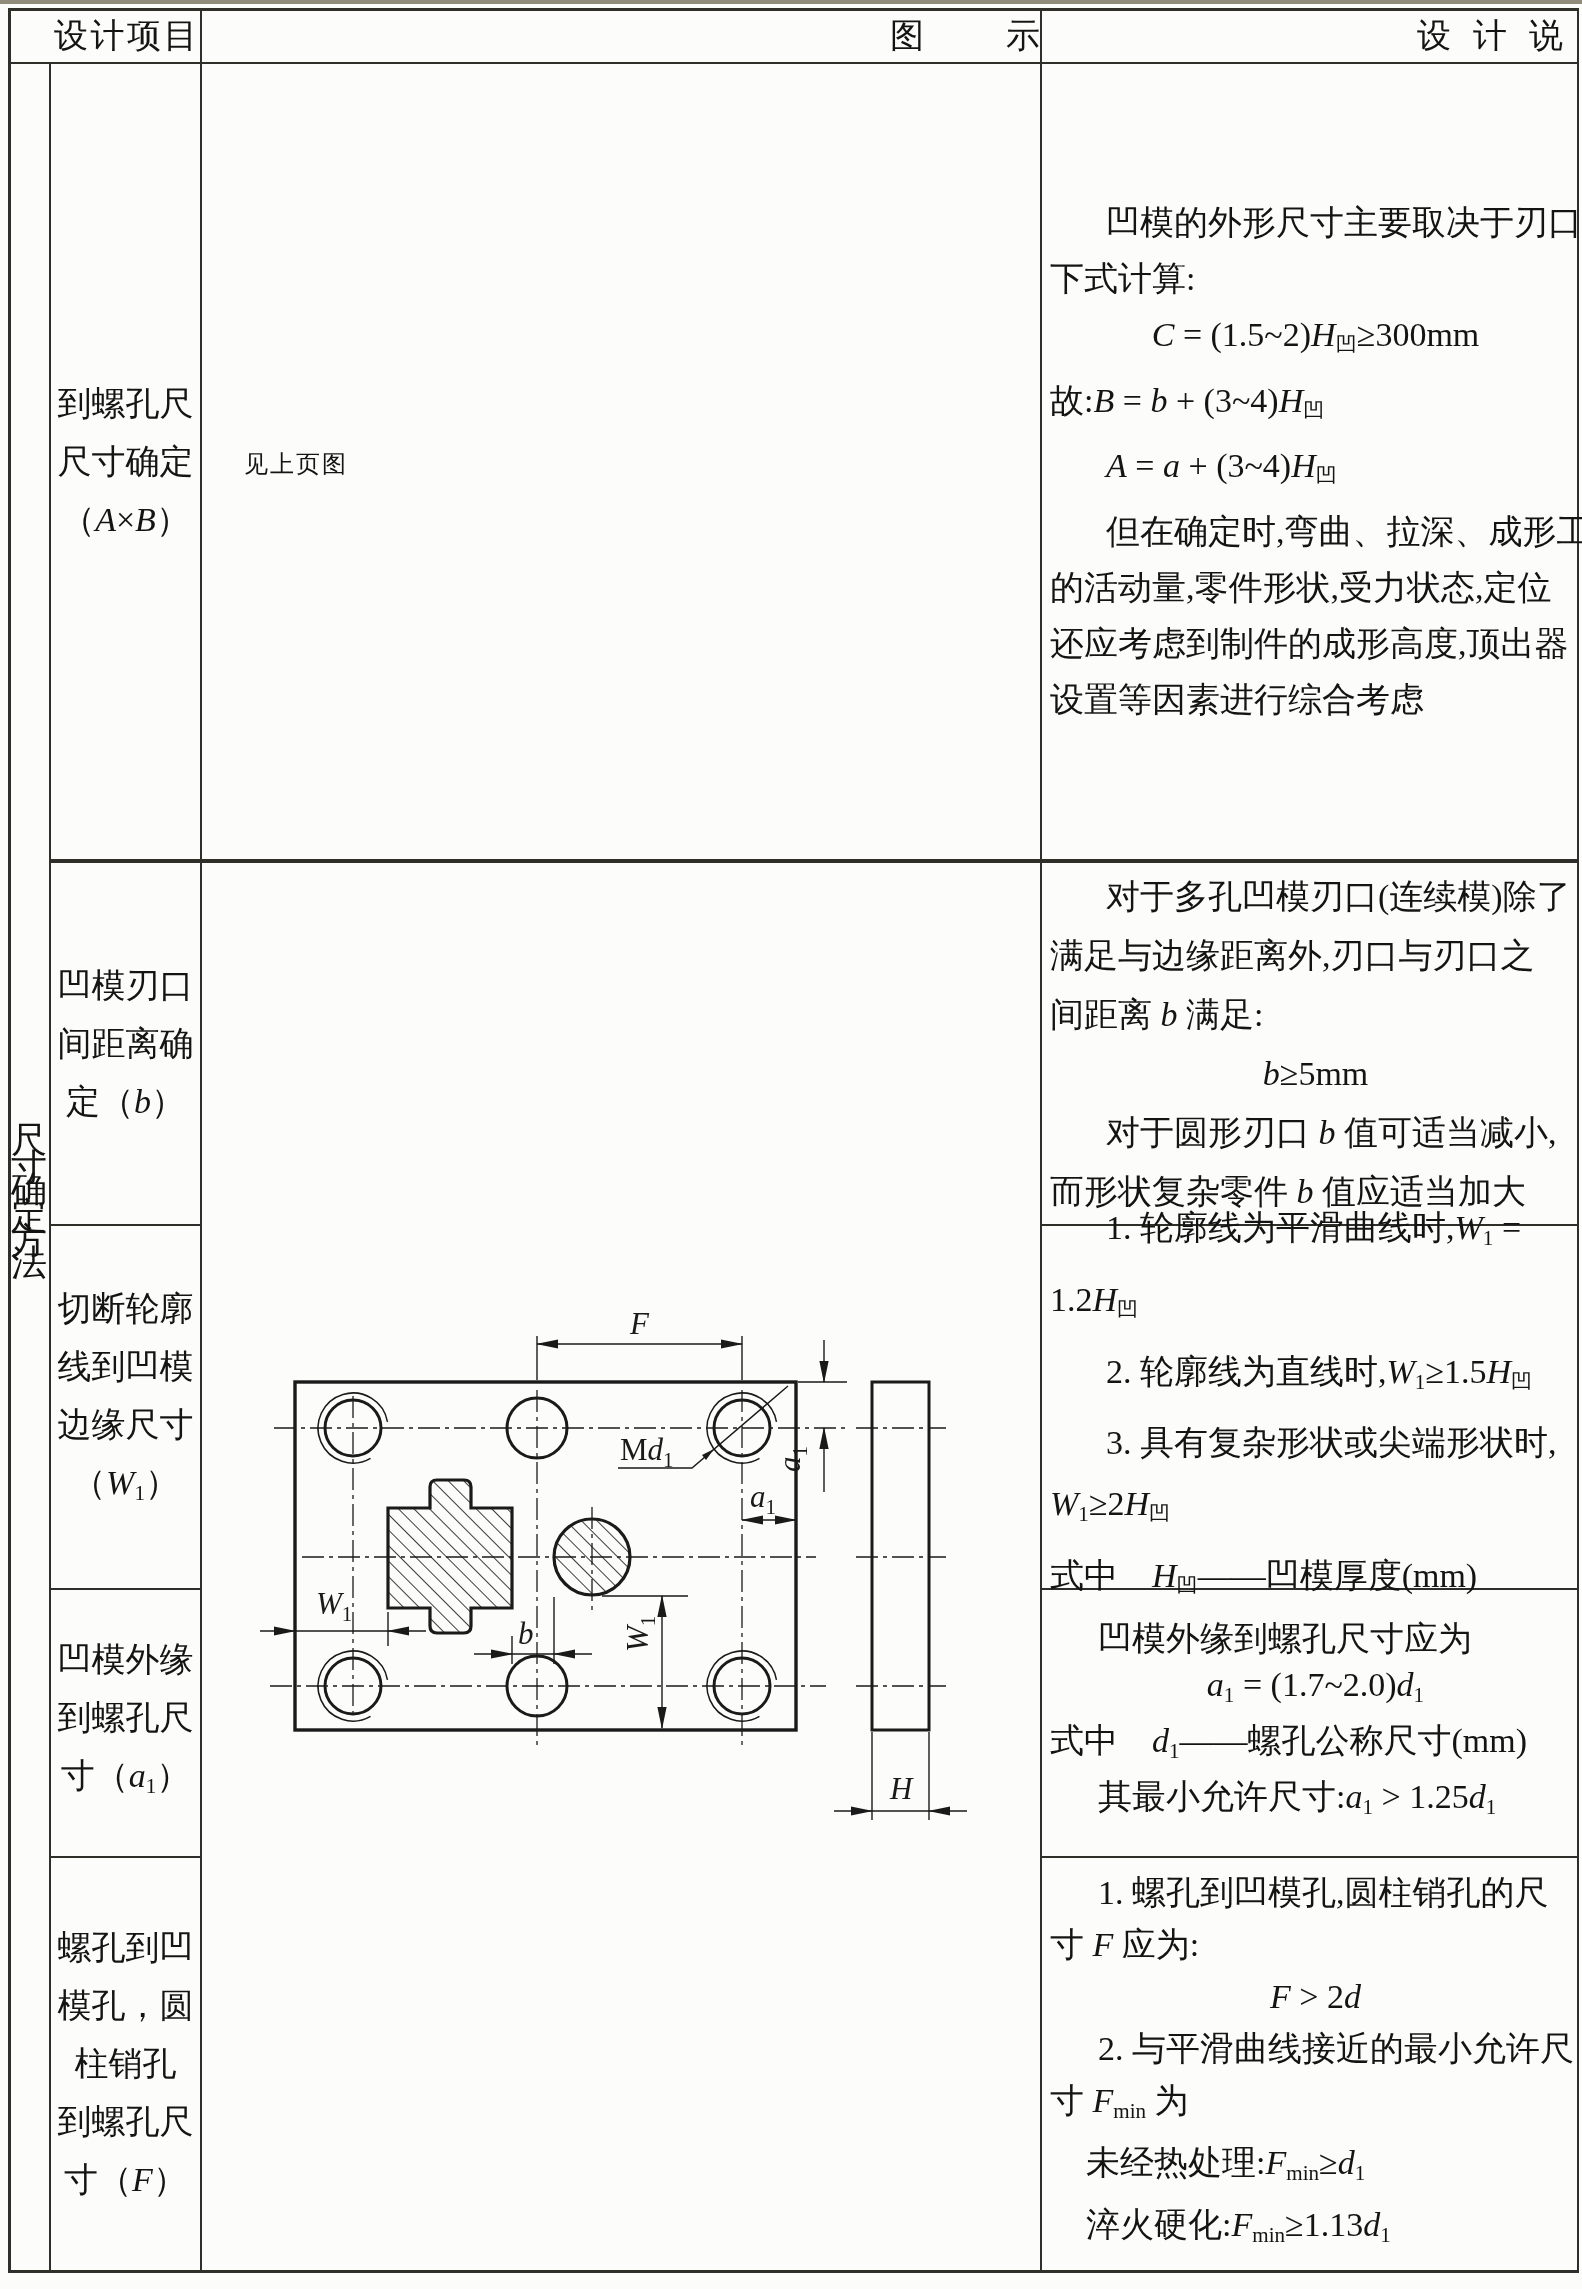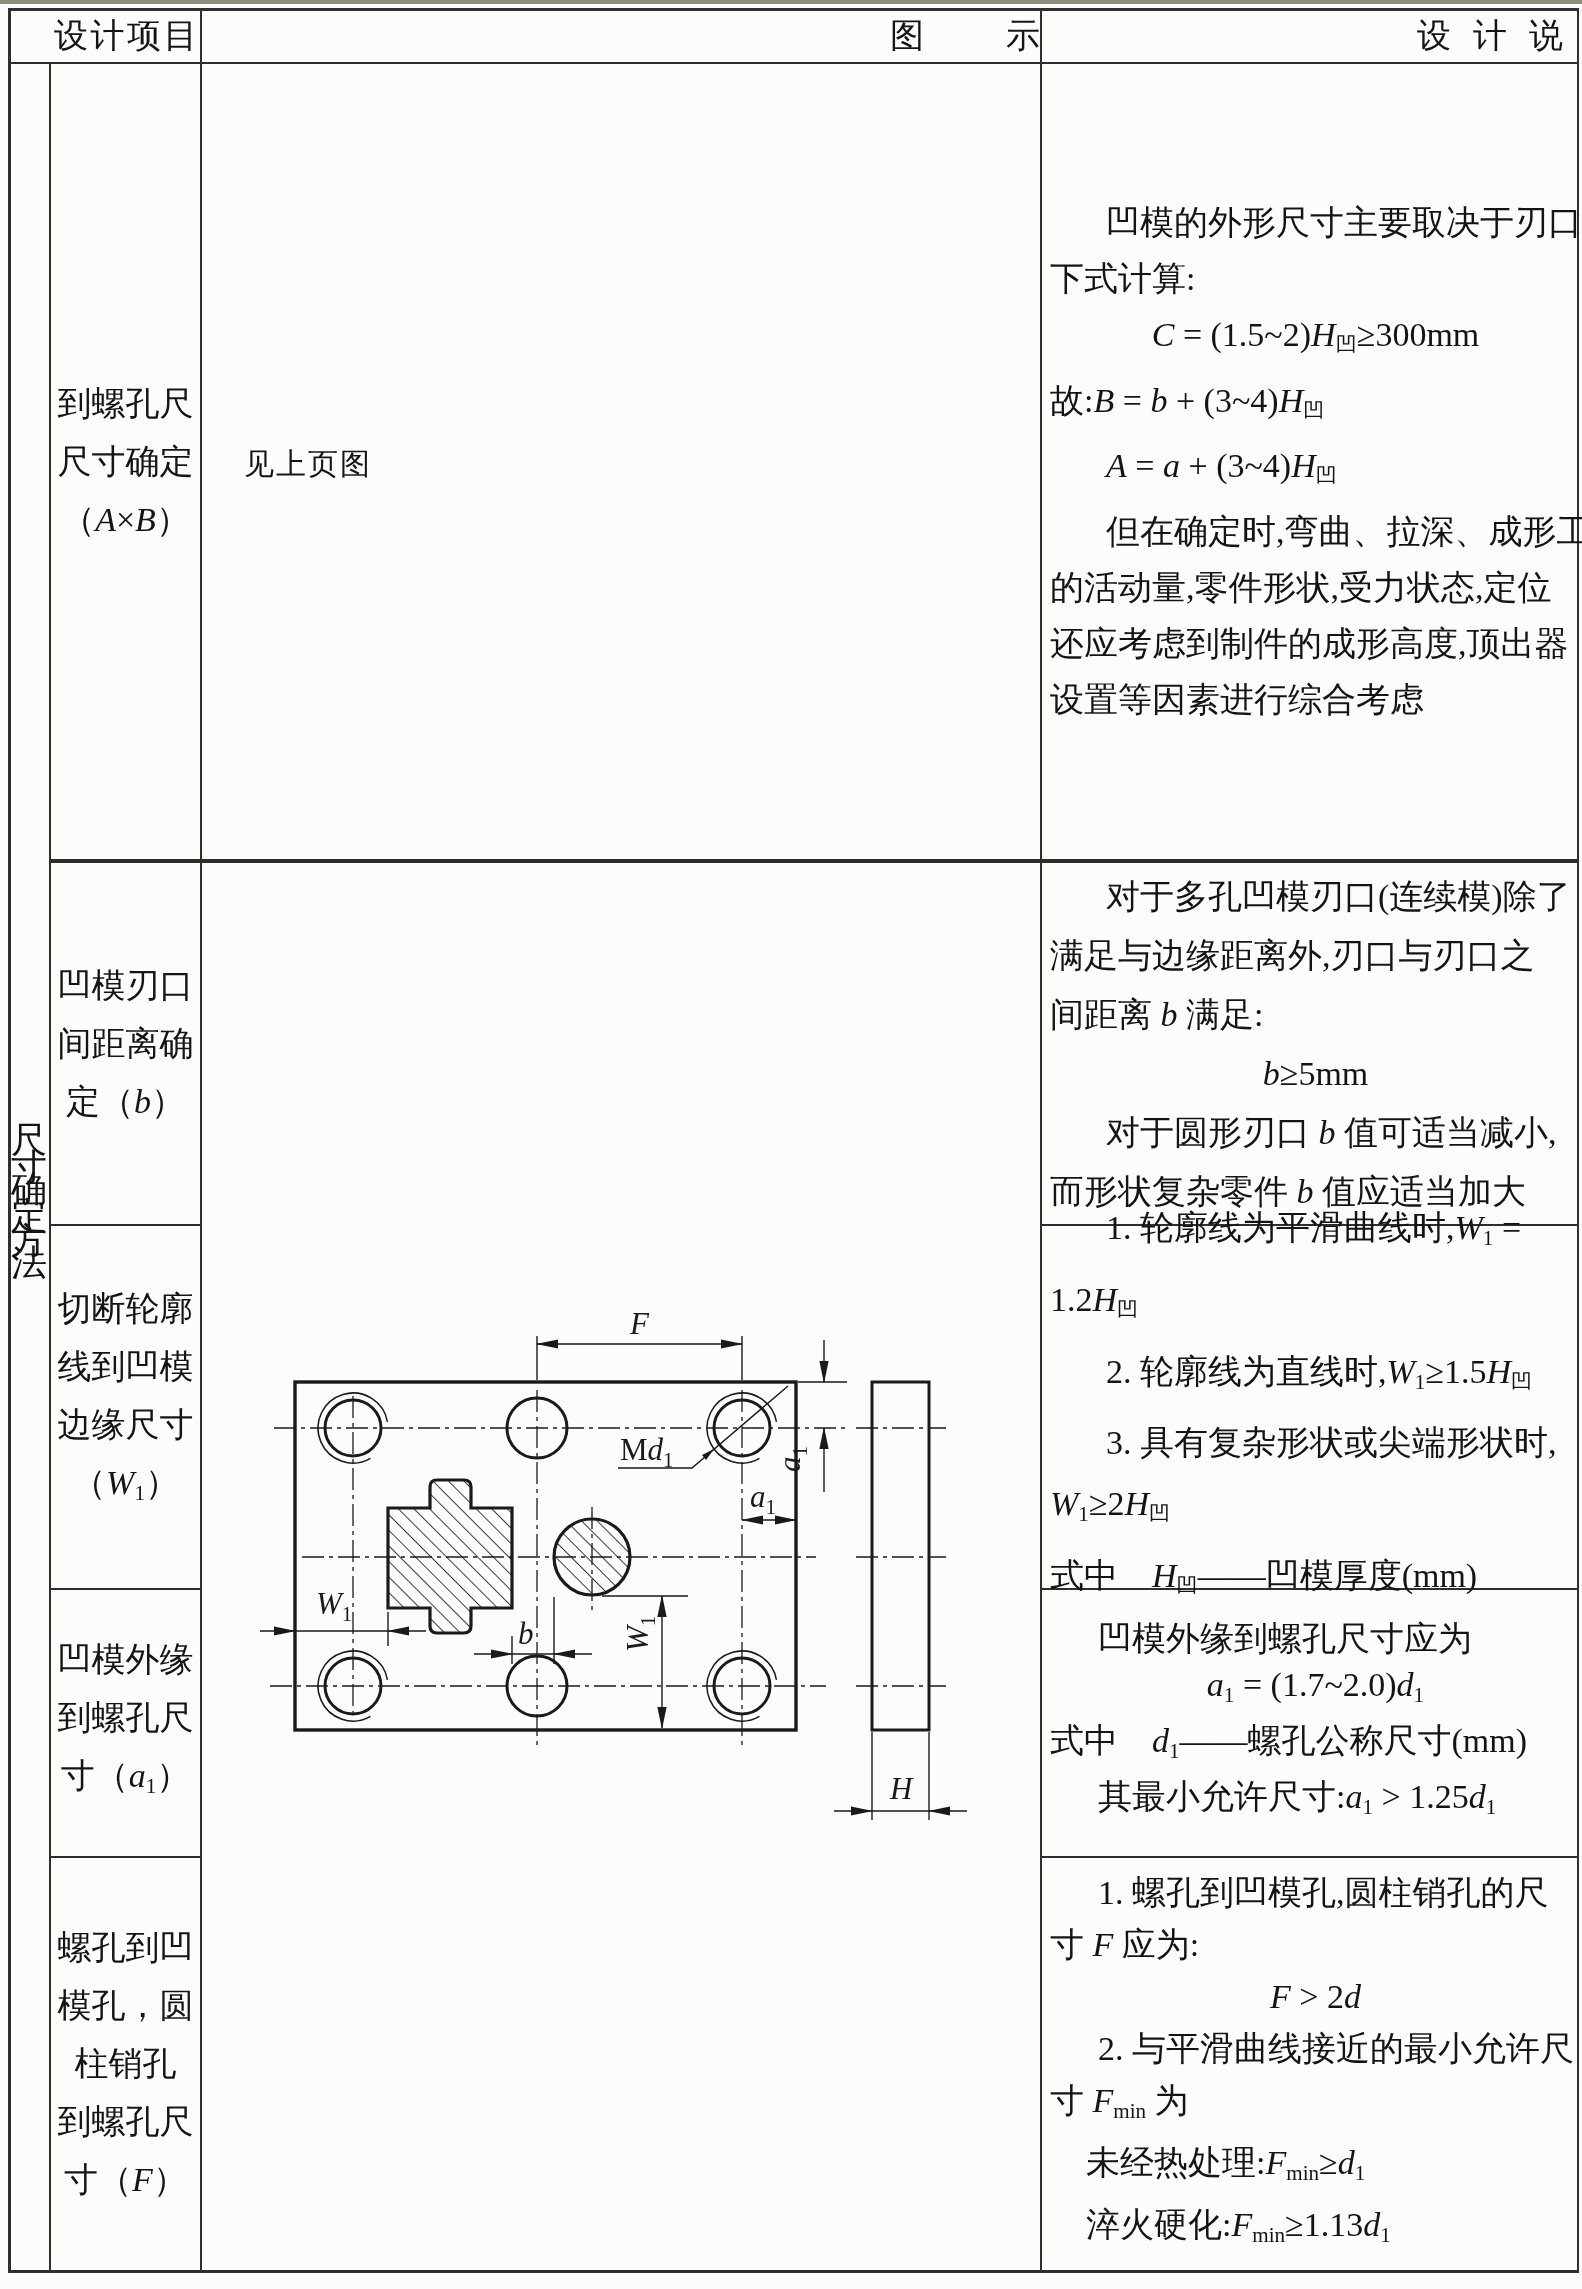--- a/index.html
+++ b/index.html
@@ -17,21 +17,21 @@
   .tl{white-space:nowrap;}
   .ind{padding-left:56px;} .ind15{padding-left:48px;} .ind1{padding-left:36px;}
   .ctr{text-align:center;padding-left:0;}
   .s-i{font-style:italic;}
   .s-sub{font-size:0.62em;vertical-align:-0.28em;}
   .vlabel{position:absolute;left:8px;top:64px;width:41px;height:2206px;
           display:flex;align-items:center;justify-content:center;}
   .vlabel span{writing-mode:vertical-rl;text-orientation:upright;font-size:36px;
                letter-spacing:24px;}
   .note{position:absolute;left:244px;top:436px;height:56px;display:flex;align-items:center;
-        font-size:30px;letter-spacing:2px;text-align:center;}
+        font-size:24px;letter-spacing:2px;text-align:center;}
   .sp2{letter-spacing:2.5px;} .sp10{letter-spacing:22px;margin-right:-22px;}
   .gap80{gap:82px;}
   svg text{font-family:"Liberation Serif","DejaVu Serif",serif;fill:#1a1a1a;}
   .ti{font-style:italic;font-size:31px;} .tn{font-style:normal;font-size:31px;}
   .tsub{font-size:21px;font-style:normal;}
 </style>
 </head>
 <body>
 
 <div class="page">

